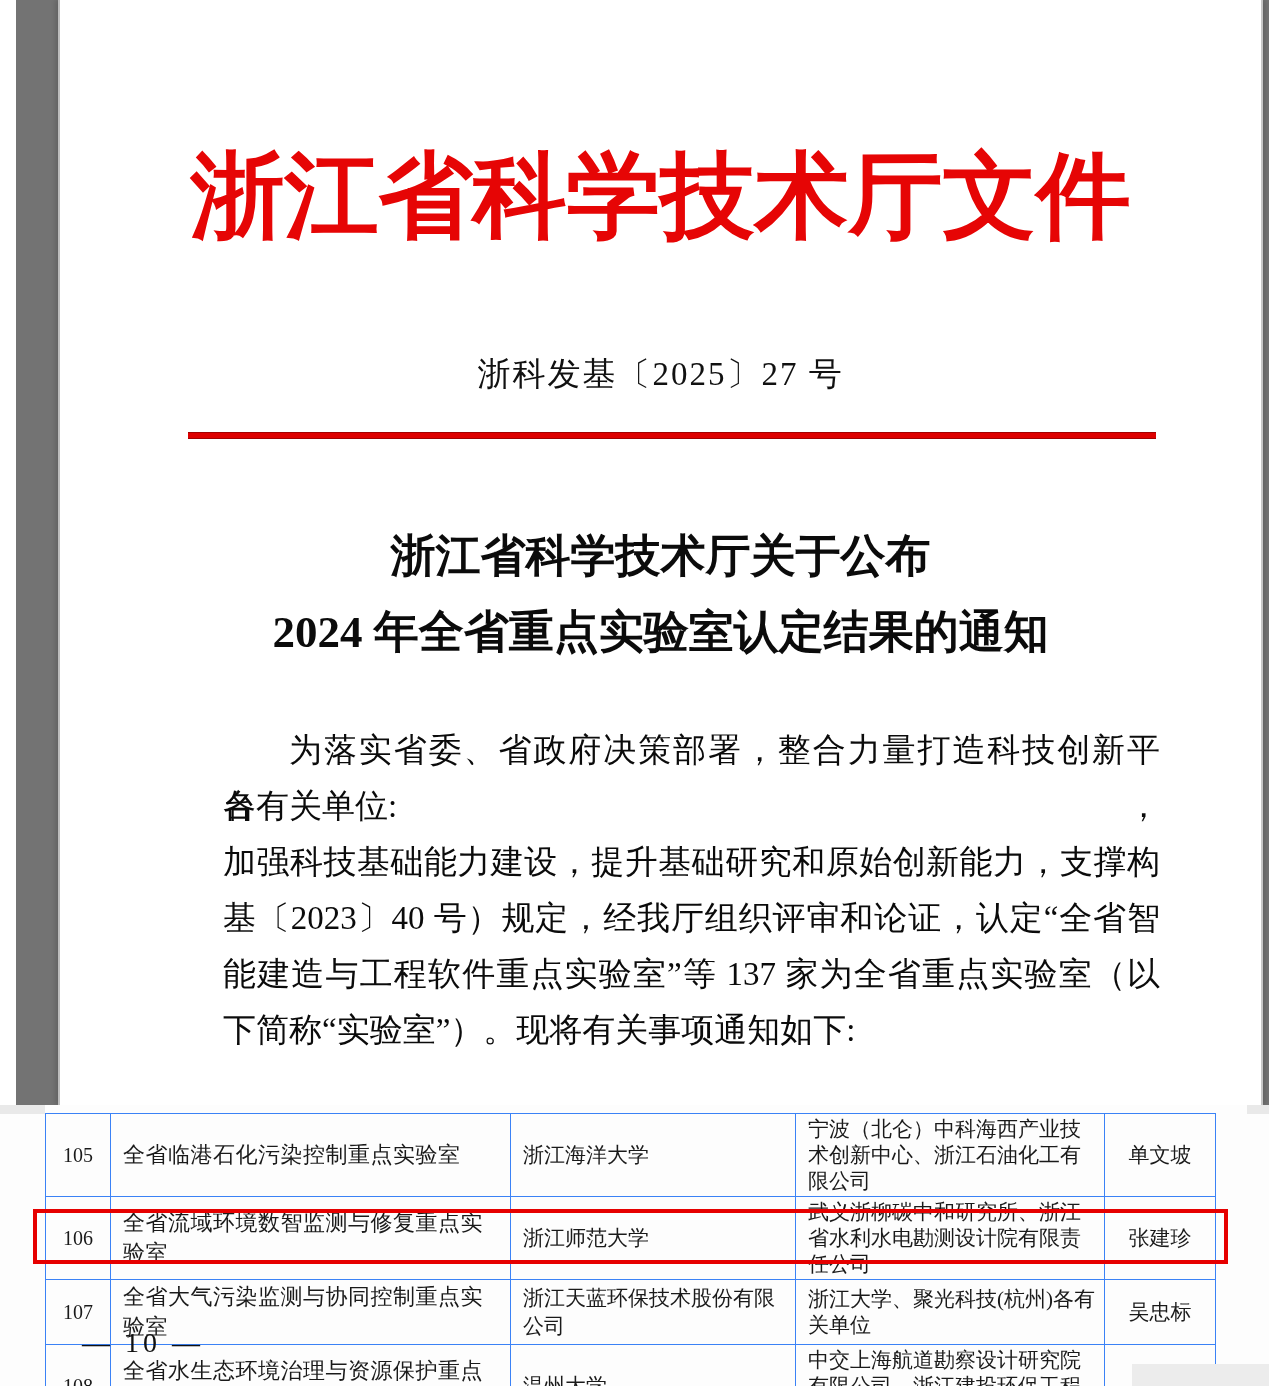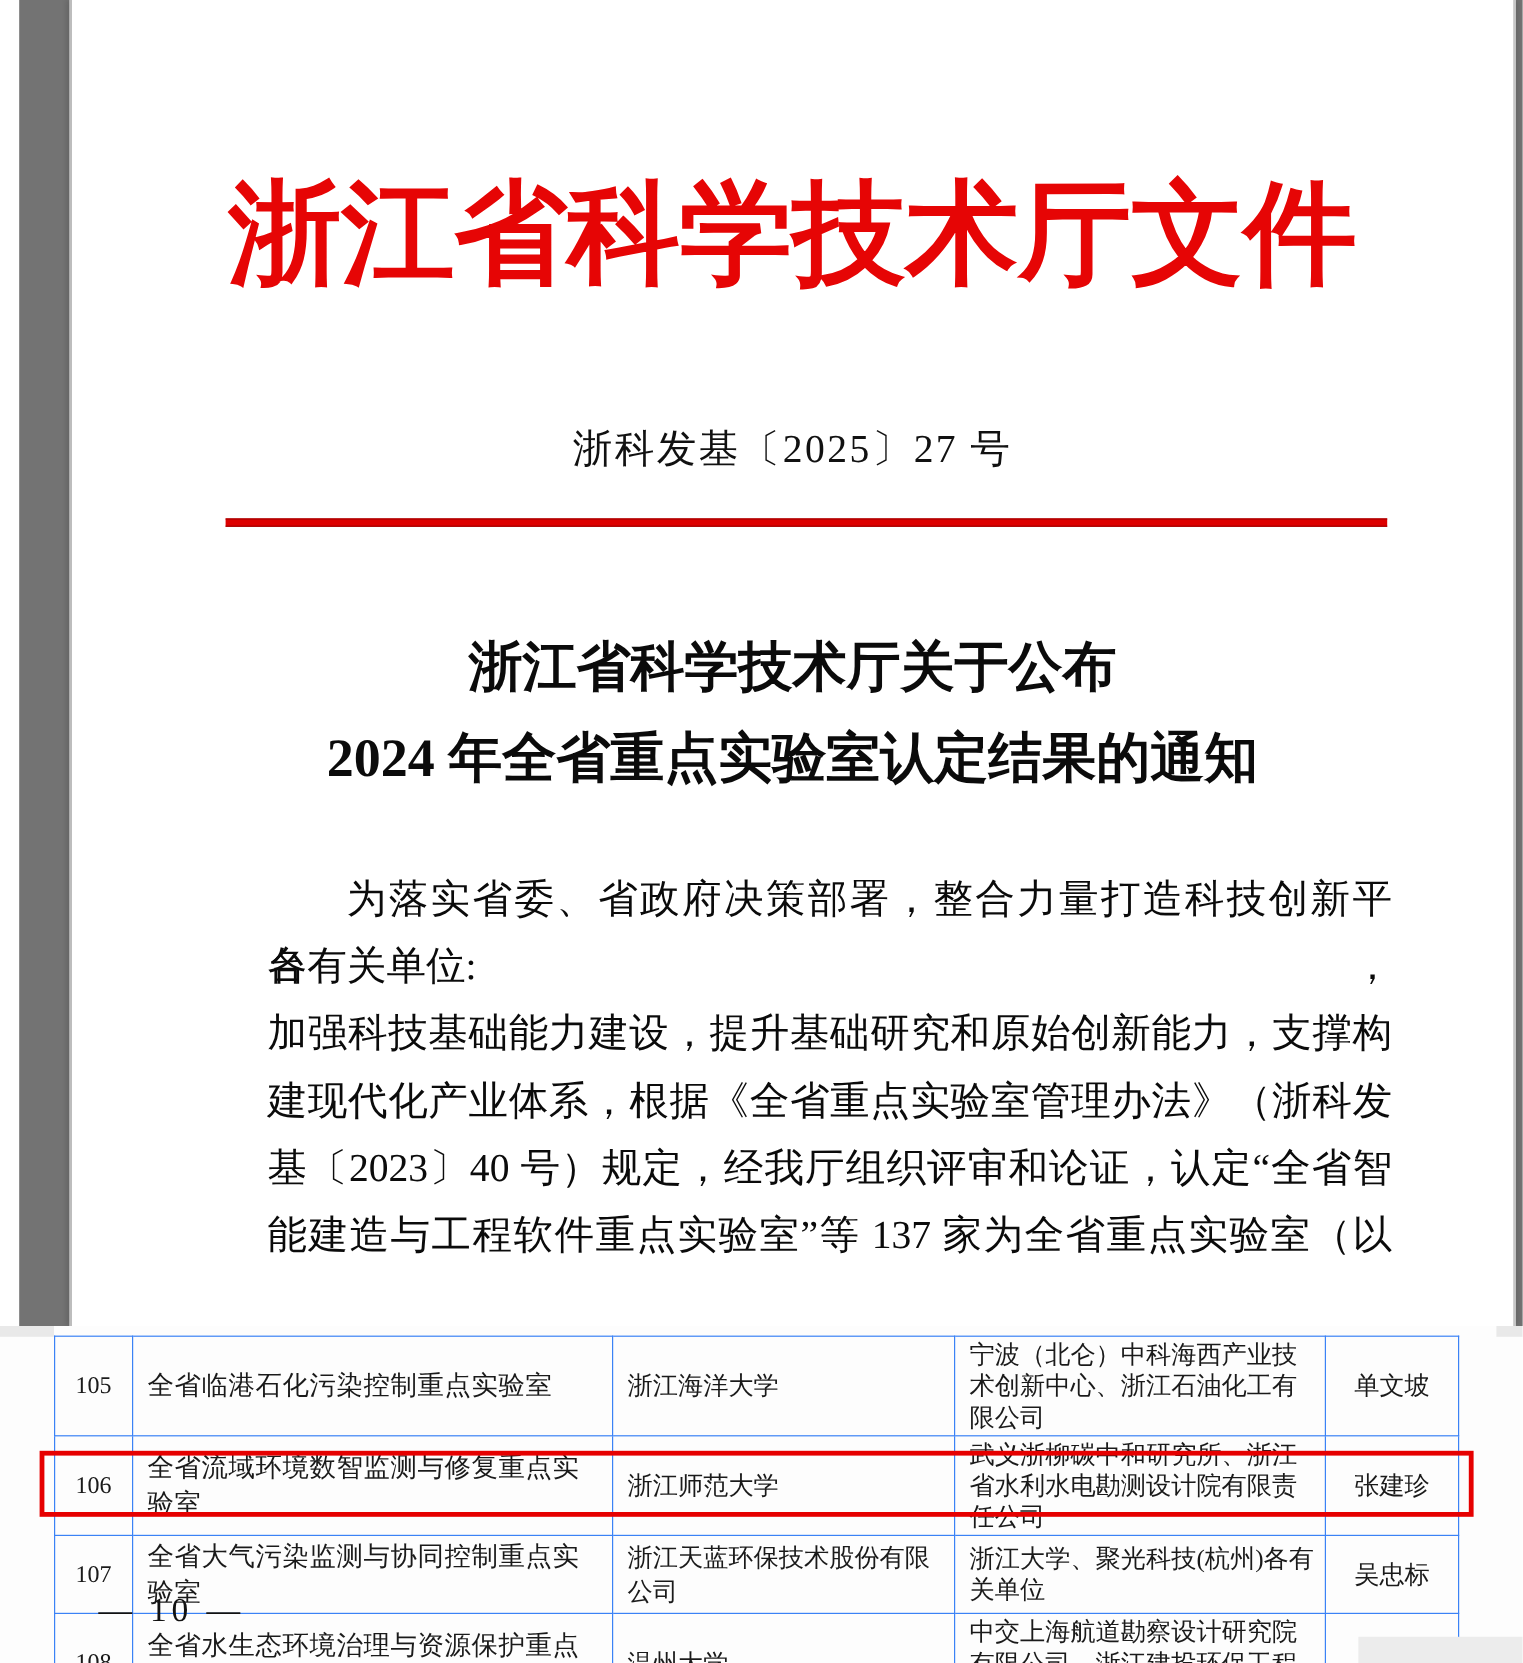--- a/index.html
+++ b/index.html
@@ -174,23 +174,23 @@
 
       <h2 class="notice-title">
         <div>浙江省科学技术厅关于公布</div>
         <div>2024 年全省重点实验室认定结果的通知</div>
       </h2>
 
       <div class="doc-body">
         <div class="body-line jline indent">为落实省委、省政府决策部署，整合力量打造科技创新平台，</div>
         <div class="body-line">各有关单位:</div>
         <div class="body-line jline">加强科技基础能力建设，提升基础研究和原始创新能力，支撑构</div>
-        <div class="body-line jline">建现代化产业体系，根据《全省重点实验室管理办法》（浙科发</div>
         <div class="body-line jline">基〔2023〕40 号）规定，经我厅组织评审和论证，认定“全省智</div>
         <div class="body-line jline">能建造与工程软件重点实验室”等 137 家为全省重点实验室（以</div>
+        <div class="body-line jline last">下简称“实验室”）。现将有关事项通知如下:</div>
       </div>
 
     </div>
   </section>
 
   <section class="table-section">
     <div class="seam left"></div>
     <div class="seam right"></div>
 
     <table class="lab-table">

